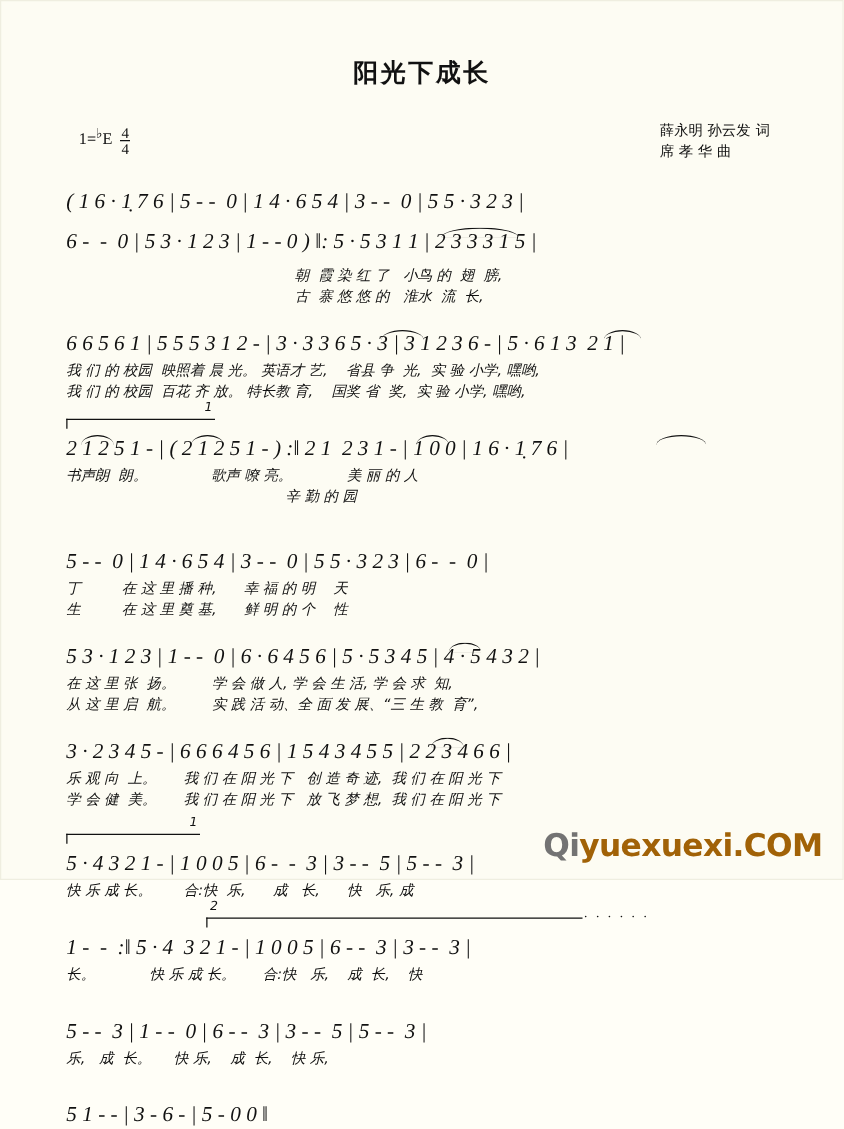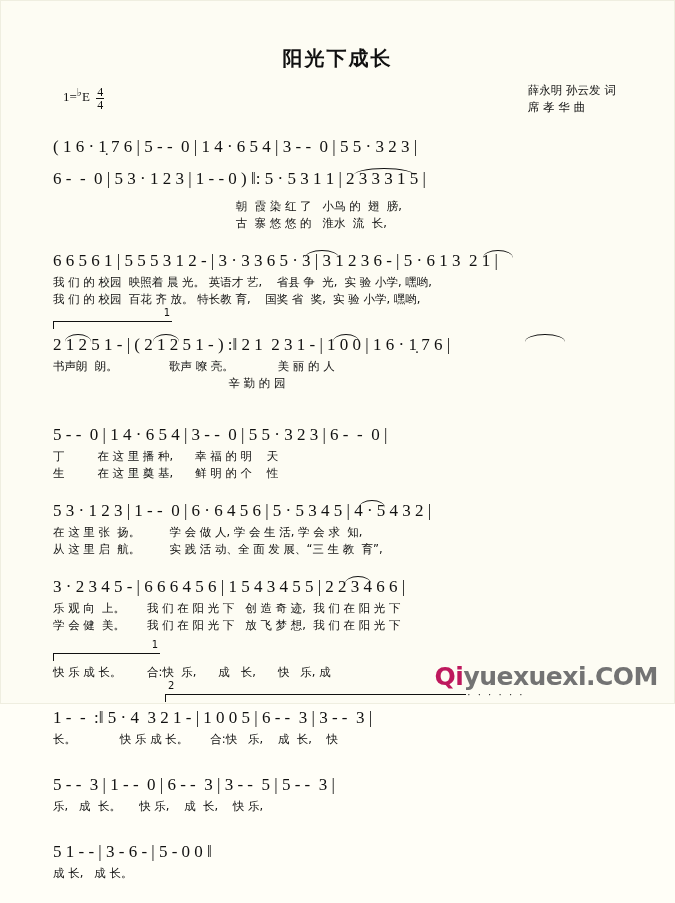--- a/index.html
+++ b/index.html
@@ -28,21 +28,21 @@
     text-align: center;
     font-size: 20px;
     font-weight: bold;
     letter-spacing: 2px;
     margin-top: 44px;
     font-family: "DejaVu Sans", sans-serif;
   }
   .meta-row {
     position: relative;
     height: 46px;
-    margin-top: 10px;
+    margin-top: 24px;
   }
   .key-sig {
     position: absolute;
     left: 62px;
     top: 4px;
     font-size: 13px;
     font-family: "Liberation Serif", serif;
     white-space: nowrap;
   }
   .key-sig .flat {
@@ -81,20 +81,21 @@
 
   .score {
     position: relative;
     margin: 0 52px;
   }
 
   
   .line {
     position: relative;
     margin-top: 6px;
+    font-style: italic;
   }
   .notes {
     font-size: 17px;
     letter-spacing: 0px;
     white-space: pre;
     font-family: "Liberation Serif", serif;
     line-height: 26px;
     height: 26px;
   }
   .lyrics {
@@ -144,22 +145,22 @@
 
   .watermark {
     position: absolute;
     right: 16px;
     bottom: 12px;
     font-family: "DejaVu Sans", sans-serif;
     font-weight: bold;
     font-size: 25px;
     letter-spacing: -0.5px;
   }
-  .watermark .qi { color: #be185d; }
-  .watermark .rest { color: #737373; }
+  .watermark .qi { color: #737373; }
+  .watermark .rest { color: #a16207; }
 </style>
 </head>
 <body>
 
 <div class="page">
 
   <div class="title">阳光下成长</div>
 
   <div class="meta-row">
     <div class="key-sig">
@@ -241,20 +242,21 @@
       <div class="lyrics">乐 观 向  上。      我 们 在 阳 光 下   创 造 奇 迹,  我 们 在 阳 光 下</div>
       <div class="lyrics">学 会 健  美。      我 们 在 阳 光 下   放 飞 梦 想,  我 们 在 阳 光 下</div>
     </div>
 
     <div class="spacer-lg"></div>
 
     <div class="line">
       <div class="bracket" style="left:0px; top:-11px; width:106px;">
         <span class="lbl">1</span>
       </div>
+      <div class="notes">5 · 4 3 2 1 - | 1 0 0 5 | 6 -  -  3 | 3 - -  5 | 5 - -  3 |</div>
       <div class="lyrics">快 乐 成 长。       合:快  乐,      成   长,      快   乐, 成</div>
     </div>
 
     <div class="spacer-md"></div>
 
     <div class="line">
       <div class="bracket dotted-end" style="left:112px; top:-11px; width:300px;">
         <span class="lbl" style="left:2px; right:auto;">2</span>
       </div>
       <div class="dots" style="left:414px; top:-17px;">· · · · · ·</div>

